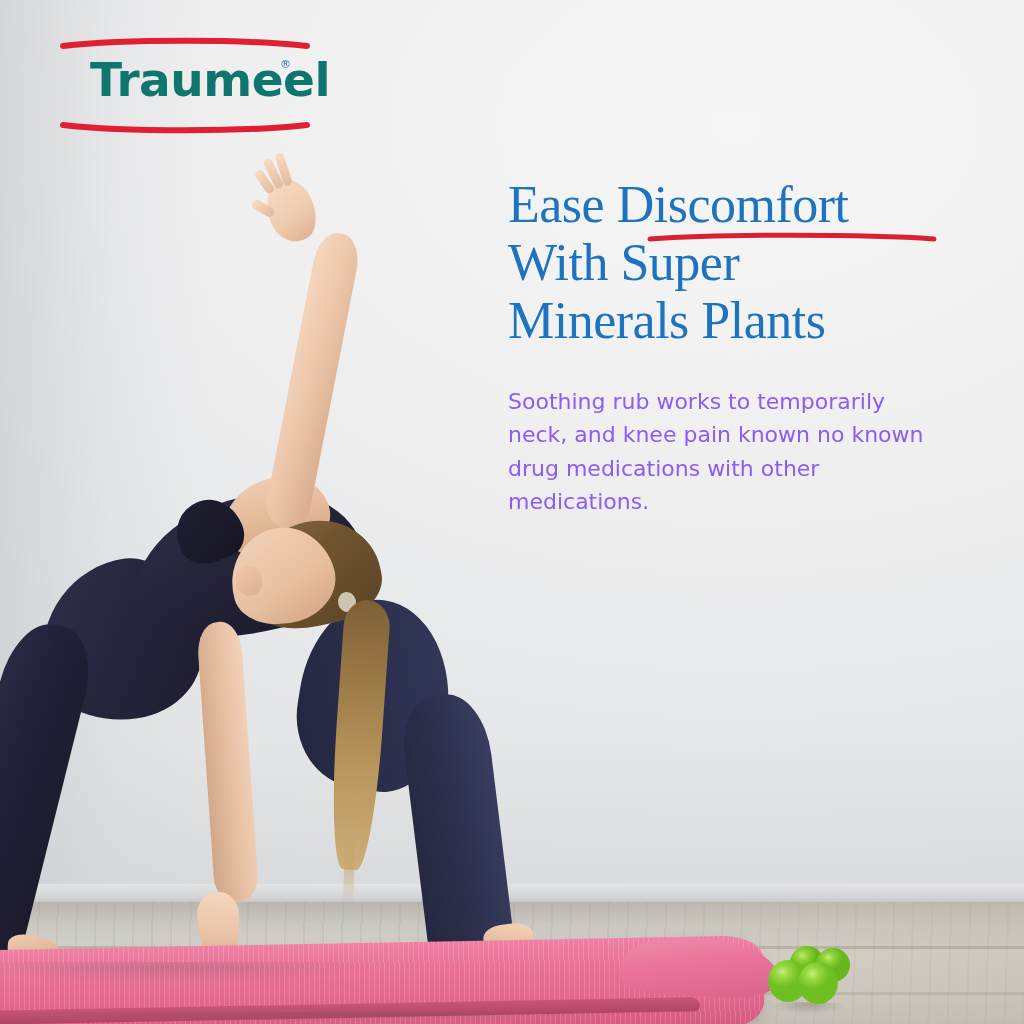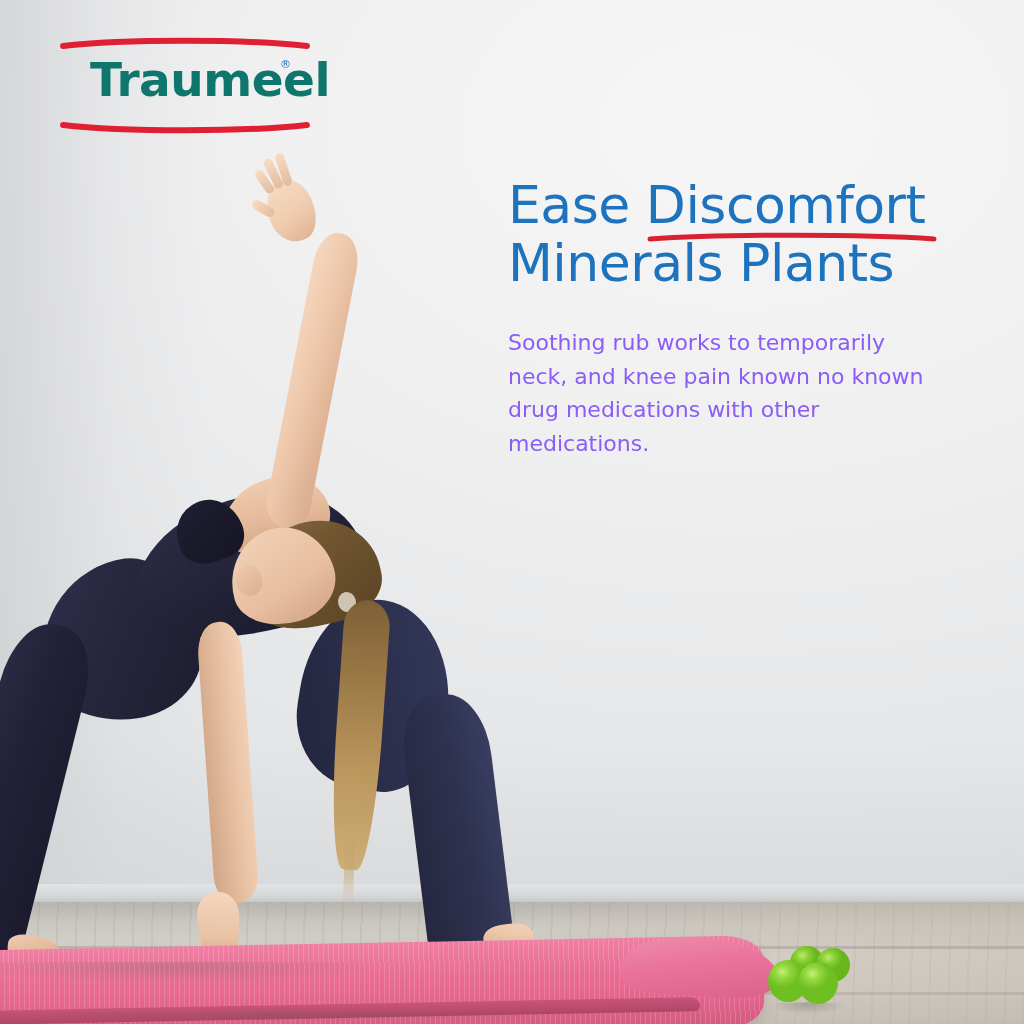--- a/index.html
+++ b/index.html
@@ -281,21 +281,21 @@
   
   .copy { position:absolute; left:508px; top:176px; width:452px; }
   .headline {
     font-family:"DejaVu Sans", sans-serif;
     font-size:52px;
     line-height:1.12;
     font-weight:400;
     color:#1e73be;
     letter-spacing:-0.5px;
   }
-  .hl-line { position:relative; display:block; white-space:nowrap; }
+  .hl-line { position:relative; display:block; white-space:nowrap;font-family:Liberation Serif, serif; }
   .hl-underline {
     position:absolute; left:140px; top:56px; width:288px; height:10px;
     overflow:visible;
   }
   .body-copy {
     margin-top:34px;
     font-family:"DejaVu Sans", sans-serif;
     font-size:22px;
     line-height:1.52;
     color:#8b5cf6;
@@ -394,20 +394,21 @@
 
   <div class="copy">
 
     <div class="headline">
       <span class="hl-line">
         <span>Ease Discomfort</span>
         <svg class="hl-underline" viewBox="0 0 288 10" preserveAspectRatio="none">
           <path d="M2,7 C70,2 218,2 286,7" fill="none" stroke="#d92231" stroke-width="5" stroke-linecap="round"></path>
         </svg>
       </span>
+      <span class="hl-line">With Super</span>
       <span class="hl-line">Minerals Plants</span>
     </div>
 
     <div class="body-copy">
       <span class="body-line">Soothing rub works to temporarily</span>
       <span class="body-line">neck, and knee pain known no known</span>
       <span class="body-line">drug medications with other</span>
       <span class="body-line">medications.</span>
     </div>
 

